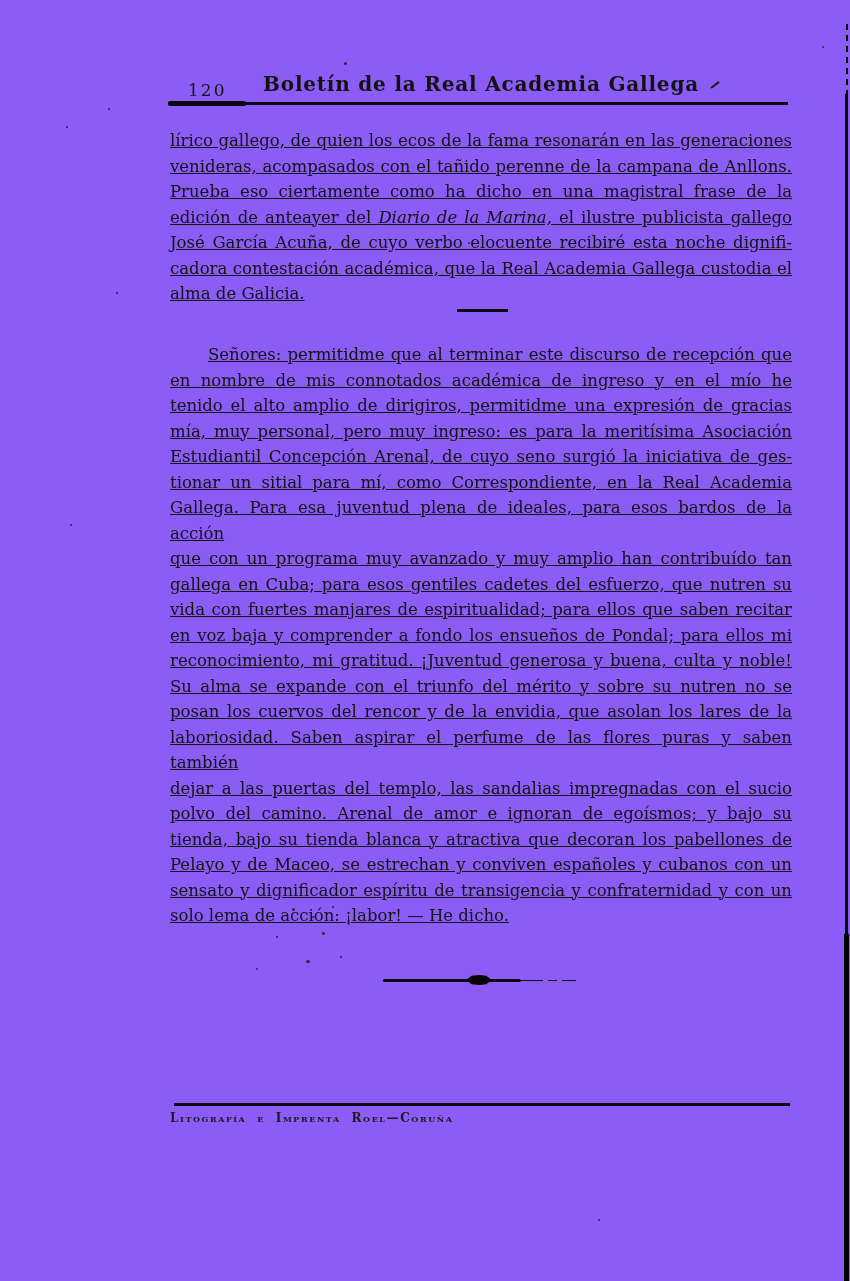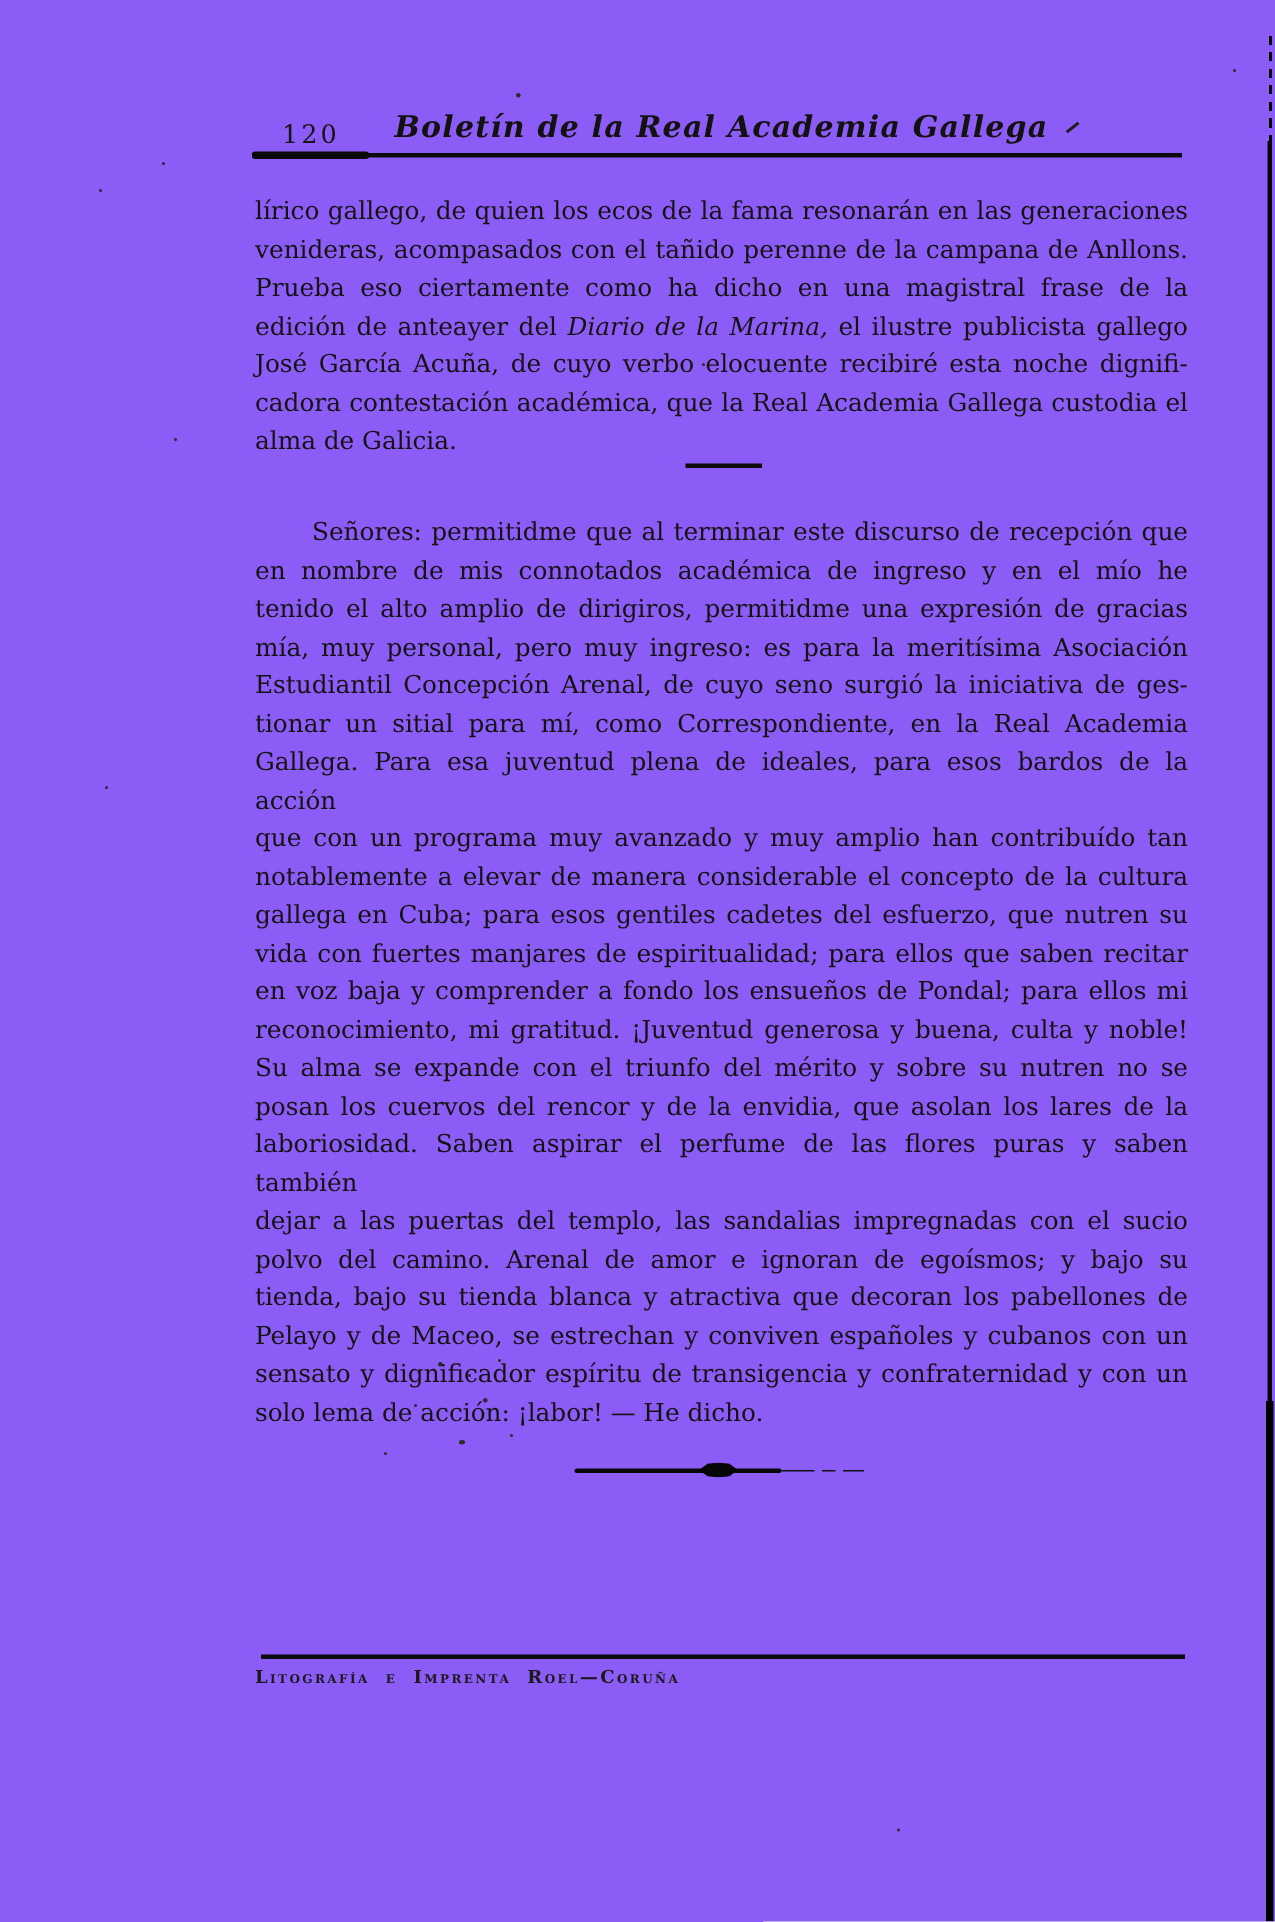--- a/index.html
+++ b/index.html
@@ -10,32 +10,32 @@
   }
 
   
   .header-row { position:absolute; top:72px; left:170px; width:622px; height:30px; }
   .page-number {
     position:absolute; left:18px; top:8px;
     font-size:17px; letter-spacing:2px; color:#151413;
   }
   .header-title {
     position:absolute; left:0; right:0; top:0; text-align:center;
-    font-size:20px; font-weight:bold; letter-spacing:0.8px; color:#131211;font-style:italic;
+    font-size:20px; font-weight:bold; letter-spacing:0.8px; color:#131211;
   }
   .header-rule { position:absolute; top:102px; left:168px; width:620px; height:3px; background:#0c0c0c; }
   .header-rule-thick { position:absolute; top:101px; left:168px; width:78px; height:5px; background:#0a0a0a; border-radius:2px; }
 
   
   .para { position:absolute; left:170px; width:622px; }
   .para-1 { top:128px; }
   .para-2 { top:342px; }
   .line {
     font-size:16.5px; line-height:25.5px; color:#141312;
-    text-align:justify; text-align-last:justify; text-justify:inter-word;
+    text-align:justify; text-align-last:justify; text-justify:inter-word;text-decoration:underline;
   }
   .line.last { text-align-last:left; }
   .first-indent .line:first-child { text-indent:38px; }
 
   .section-divider { position:absolute; top:309px; left:457px; width:51px; height:2.5px; background:#0b0b0b; }
 
   
   .ornament { position:absolute; top:974px; left:383px; width:196px; height:12px; }
   .orn-line { position:absolute; top:4.5px; left:0; width:138px; height:3px; background:#080808; border-radius:2px; }
   .orn-diamond { position:absolute; top:1px; left:83px; width:26px; height:10px; background:#060606;
@@ -87,21 +87,20 @@
 
   <div class="para para-2 first-indent">
       <div class="line">Señores: permitidme que al terminar este discurso de recepción que</div>
       <div class="line">en nombre de mis connotados académica de ingreso y en el mío he</div>
       <div class="line">tenido el alto amplio de dirigiros, permitidme una expresión de gracias</div>
       <div class="line">mía, muy personal, pero muy ingreso: es para la meritísima Asociación</div>
       <div class="line">Estudiantil Concepción Arenal, de cuyo seno surgió la iniciativa de ges-</div>
       <div class="line">tionar un sitial para mí, como Correspondiente, en la Real Academia</div>
       <div class="line">Gallega. Para esa juventud plena de ideales, para esos bardos de la acción</div>
       <div class="line">que con un programa muy avanzado y muy amplio han contribuído tan</div>
-      <div class="line">notablemente a elevar de manera considerable el concepto de la cultura</div>
       <div class="line">gallega en Cuba; para esos gentiles cadetes del esfuerzo, que nutren su</div>
       <div class="line">vida con fuertes manjares de espiritualidad; para ellos que saben recitar</div>
       <div class="line">en voz baja y comprender a fondo los ensueños de Pondal; para ellos mi</div>
       <div class="line">reconocimiento, mi gratitud. ¡Juventud generosa y buena, culta y noble!</div>
       <div class="line">Su alma se expande con el triunfo del mérito y sobre su nutren no se</div>
       <div class="line">posan los cuervos del rencor y de la envidia, que asolan los lares de la</div>
       <div class="line">laboriosidad. Saben aspirar el perfume de las flores puras y saben también</div>
       <div class="line">dejar a las puertas del templo, las sandalias impregnadas con el sucio</div>
       <div class="line">polvo del camino. Arenal de amor e ignoran de egoísmos; y bajo su</div>
       <div class="line">tienda, bajo su tienda blanca y atractiva que decoran los pabellones de</div>

